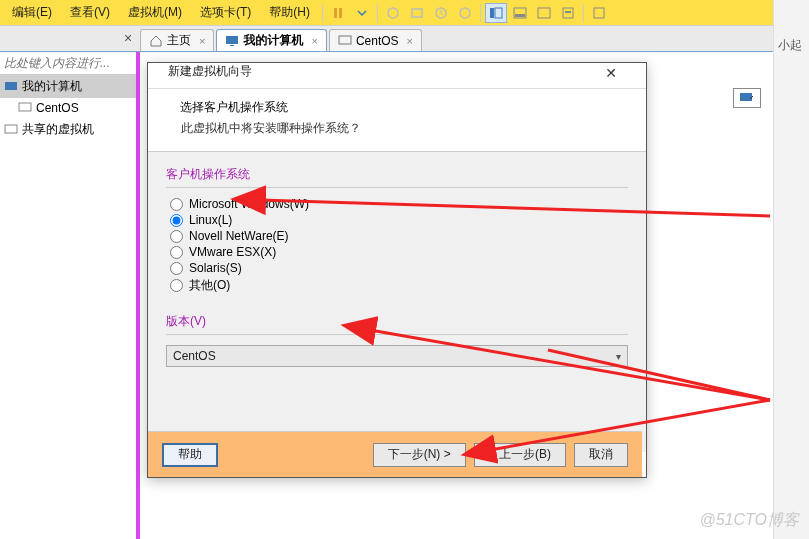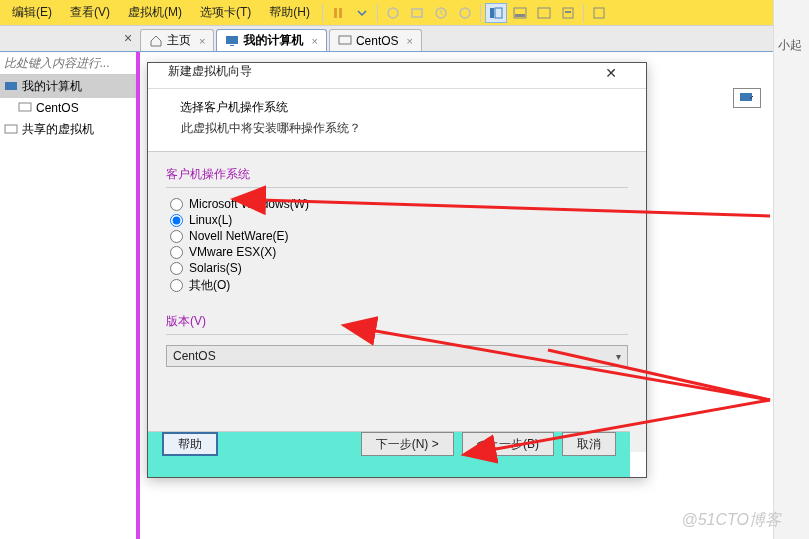--- a/index.html
+++ b/index.html
@@ -47,30 +47,30 @@
 .hdr .h2 { margin-left:19px; color:#333;}
 .body { background:#f0f0f0; padding:14px 18px 10px 18px; height:300px; position:relative;}
 .grp-label { color:#a21caf; margin-bottom:4px;}
 .radio-group { border-top:1px solid #ccc; padding:8px 4px 12px 4px;}
 .radio-row { display:flex; align-items:center; gap:6px; padding:1px 0;}
 .radio-row input { margin:0; }
 .ver-row { margin-top:6px;}
 .combo { width:100%; height:22px; border:1px solid #aaa; background:#e8e8e8; display:flex; align-items:center; justify-content:space-between; padding:0 6px; margin-top:4px;}
 .combo .cv { color:#222;}
 .combo .arrow { font-size:10px; color:#555;}
-.btnrow { position:absolute; left:0; right:16px; bottom:0; height:46px; border-top:1px solid #ccc; background:#5eead4; display:flex; align-items:flex-start; padding:0 14px; gap:8px;}
+.btnrow { position:absolute; left:0; right:4px; bottom:0; height:46px; border-top:1px solid #ccc; background:#fdba74; display:flex; align-items:center; padding:0 14px; gap:8px;}
 .btn { height:24px; padding:0 14px; border:1px solid #888; background:#e9e9e9; display:flex; align-items:center; color:#222;}
 .btn.help { border:2px solid #3b6ea5; background:#eaf1fa;}
 .spacer { flex:1;}
 
 
 .arrows { position:absolute; left:0; top:0; pointer-events:none;}
 
 
-.wm { position:absolute; right:28px; bottom:8px; color:#c9c9c9; font-size:16px; font-style:italic;}
+.wm { position:absolute; right:10px; bottom:8px; color:#c9c9c9; font-size:16px; font-style:italic;}
 </style>
 </head>
 <body>
 
 <div class="menubar">
   <span class="menu-item">编辑(E)</span>
   <span class="menu-item">查看(V)</span>
   <span class="menu-item">虚拟机(M)</span>
   <span class="menu-item">选项卡(T)</span>
   <span class="menu-item">帮助(H)</span>

